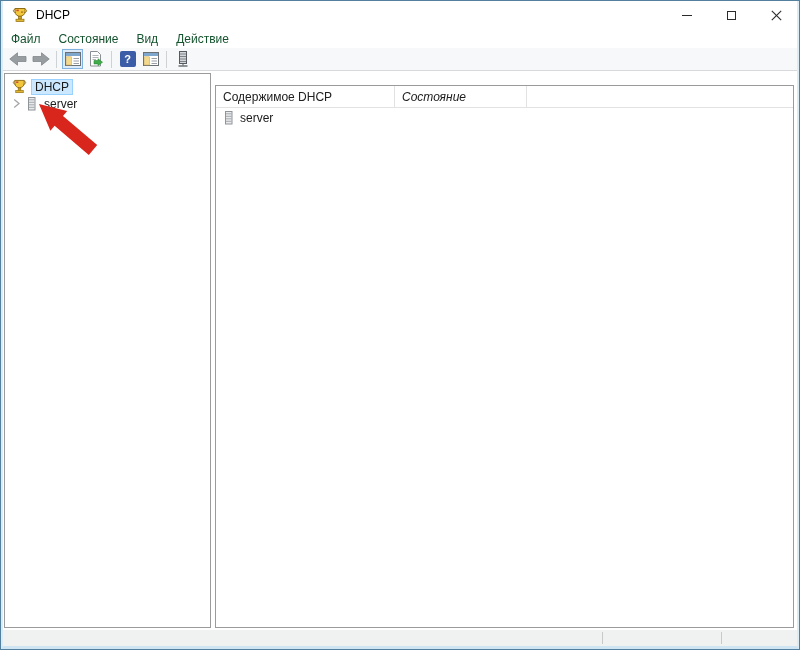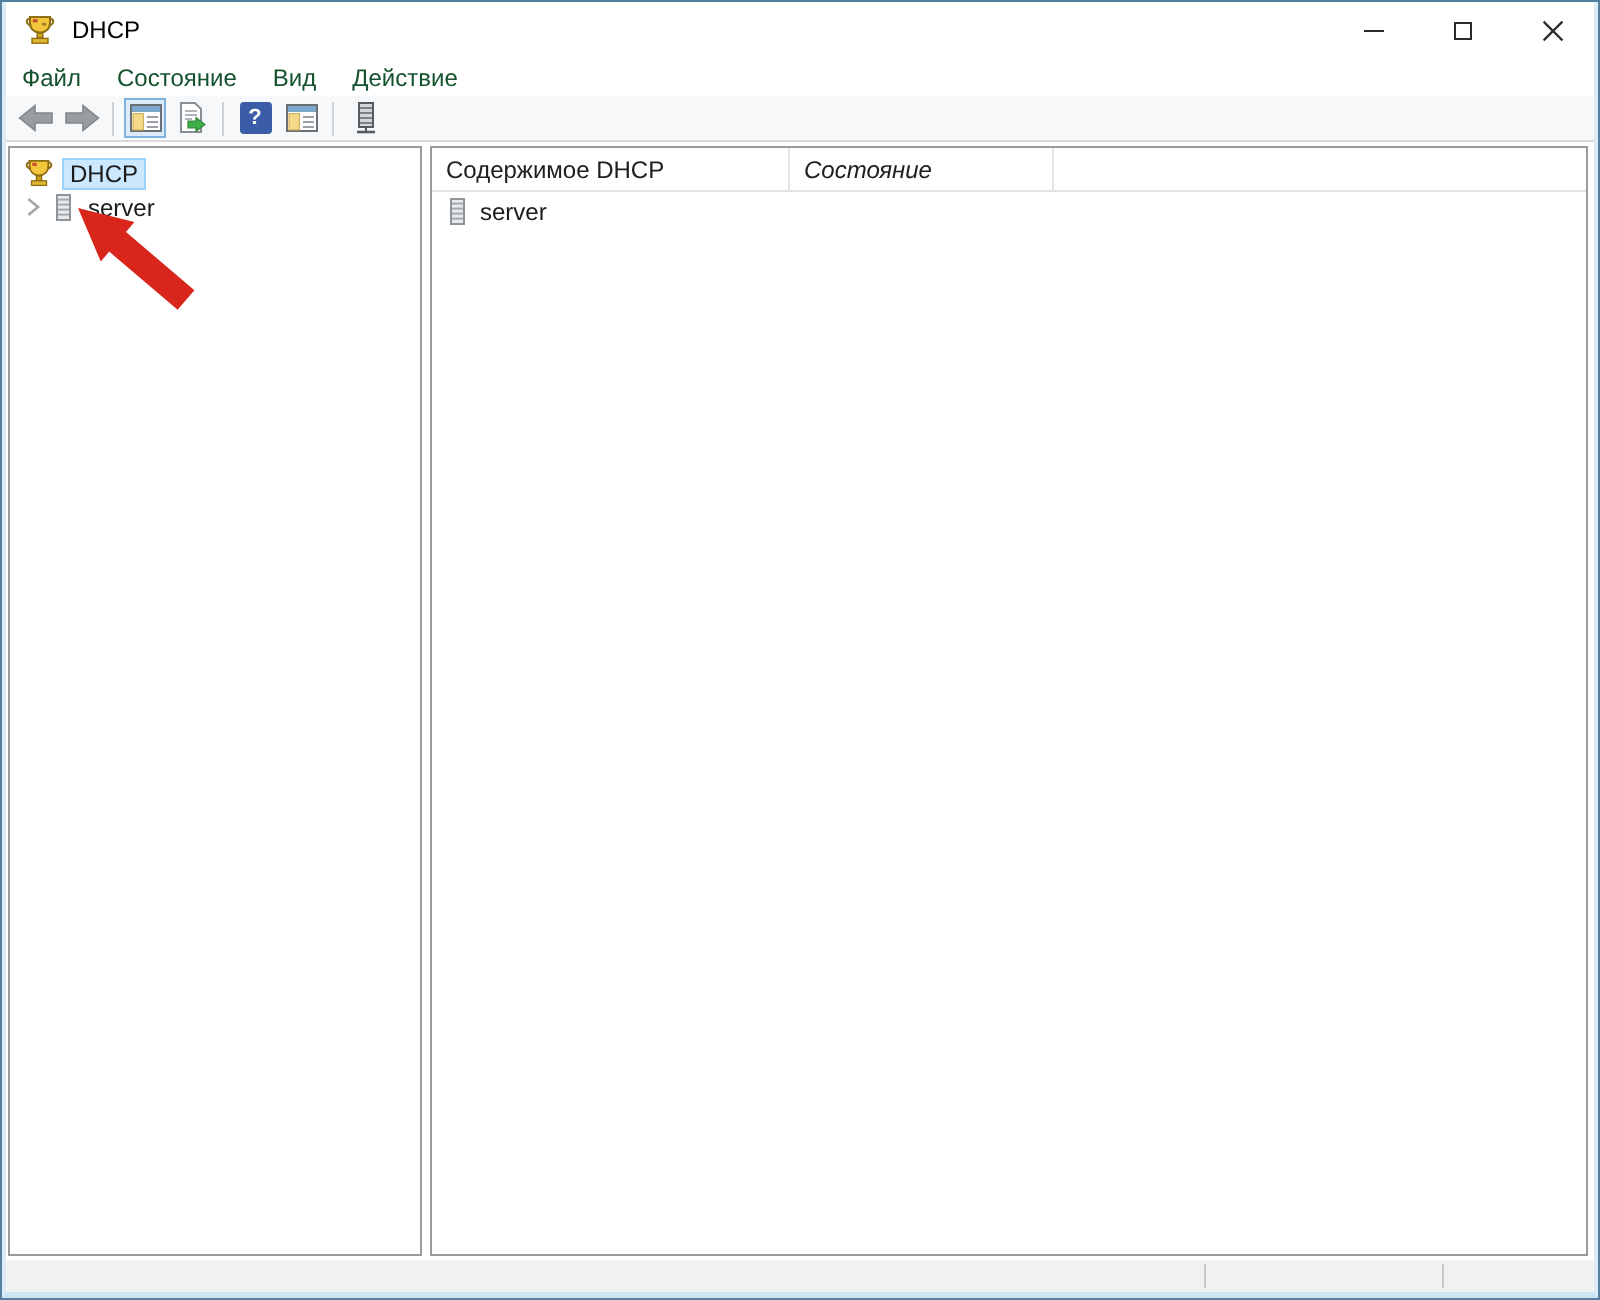--- a/index.html
+++ b/index.html
@@ -31,21 +31,21 @@
     height:23px; background:#f7f8f9; border-bottom:1px solid #d7d9dc;
     display:flex; align-items:center; padding-left:5px; flex:0 0 auto;
   }
   .tool-btn { display:flex; align-items:center; justify-content:center; width:21px; height:20px; margin:0 1px; }
   .tool-btn.active { background:#dcebf9; border:1px solid #7fb2de; }
   .tool-sep { width:1px; height:17px; background:#cfd2d5; margin:0 4px; }
   
   .main { flex:1 1 auto; position:relative; background:#fff; overflow:hidden; }
   .pane { position:absolute; top:2px; bottom:2px; border:1px solid #9b9b9b; background:#fff; overflow:hidden; }
   .pane-left  { left:3px;  width:207px; }
-  .pane-right { left:214px; right:5px; }
+  .pane-right { left:214px; right:5px;margin-top:12px; }
   
   .tree { padding-top:4px; }
   .tree-row { height:17px; display:flex; align-items:center; }
   .tree-row.root { padding-left:7px; }
   .tree-row.child { padding-left:7px; }
   .tree-icon { margin-right:4px; flex:0 0 auto; display:flex; }
   .chevron { width:10px; margin-right:4px; display:flex; }
   .node-label { padding:0 3px; line-height:14px; }
   .node-label.selected { background:#cce8ff; border:1px solid #99d1ff; }
   

